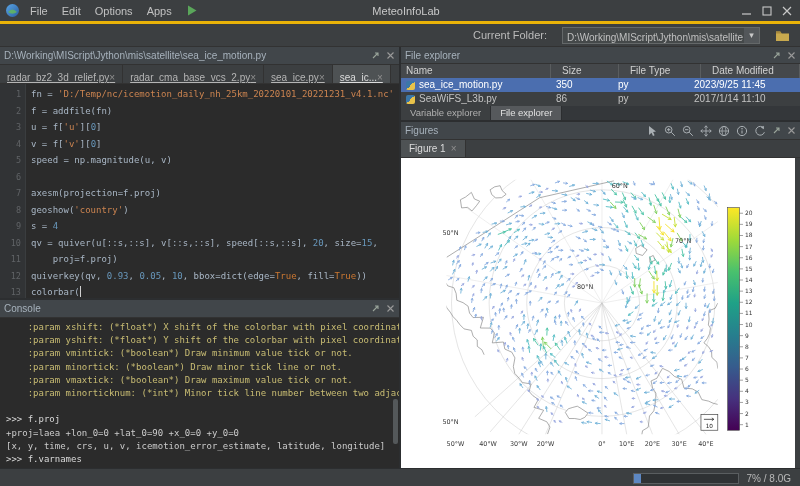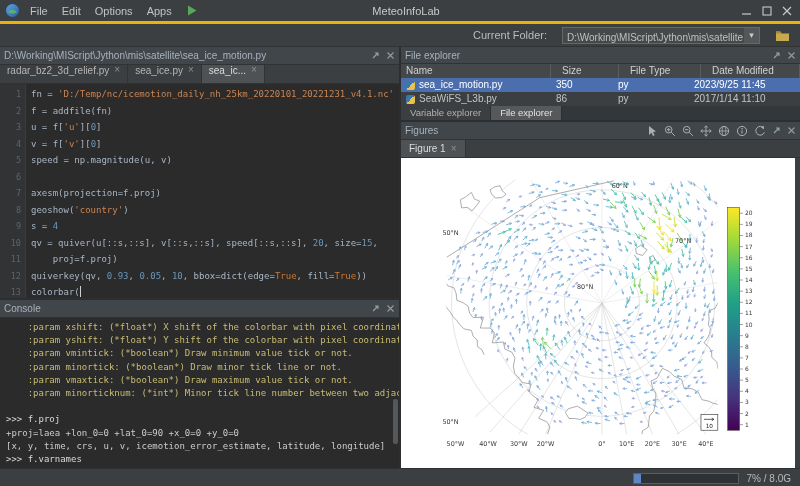--- a/index.html
+++ b/index.html
@@ -25,22 +25,22 @@
   .right{flex:1;display:flex;flex-direction:column;min-width:0;}
   .splitter-h{height:2px;background:#2c2e30;}
   .panel-head{height:17px;background:#41464a;border-bottom:1px solid #323232;display:flex;align-items:center;
               padding:0 4px;font-size:10px;color:#a7b2bc;white-space:nowrap;overflow:hidden;}
   .panel-head .ph-title{flex:1;overflow:hidden;text-overflow:ellipsis;}
   .ph-icons{display:flex;gap:6px;align-items:center;padding-left:6px;}
   .ph-icons svg{display:block;}
   
   .editor-panel{height:251px;display:flex;flex-direction:column;}
   .etabs{height:18px;background:#3c3f41;display:flex;border-bottom:1px solid #323232;}
-  .etab{display:flex;align-items:flex-start;gap:5px;padding:0 7px;font-size:10px;color:#b5b5b5;
-        border-right:1px solid #323232;cursor:default;white-space:nowrap;}
+  .etab{display:flex;align-items:flex-end;padding:0 7px;font-size:10px;color:#b5b5b5;
+        border-right:1px solid #323232;cursor:default;white-space:nowrap;text-decoration:underline;}
   .etab.active{background:#4e5254;color:#dcdcdc;}
   .x{color:#8f8f8f;font-size:10px;line-height:10px;}
   .x::before{content:"×";}
   .code-wrap{flex:1;display:flex;background:#2b2b2b;overflow:hidden;font-family:"DejaVu Sans Mono",monospace;}
   .gutter{width:26px;background:#313335;border-right:1px solid #3a3d3f;color:#606366;text-align:right;
           padding:2px 4px 0 0;box-sizing:border-box;}
   .gut-line{height:16.5px;line-height:16.5px;font-size:8.5px;}
   .code{flex:1;padding:2px 0 0 5px;overflow:hidden;color:#a9b7c6;}
   .code-line{height:16.5px;line-height:16.5px;font-size:9px;white-space:pre;}
   .str{color:#cc8450;} .num{color:#6897bb;} .kw{color:#cc7832;}
@@ -141,20 +141,24 @@
               <path d="M2,7 L7,2 M4,2 H7 V5" stroke="#9aa59b" stroke-width="1.1" fill="none"></path>
               </svg>
             <svg width="9" height="9">
               <path d="M1.5,1.5 L7.5,7.5 M7.5,1.5 L1.5,7.5" stroke="#9a9a9a" stroke-width="1.1"></path>
               </svg>
           </span>
         </div>
         <div class="etabs">
           <div class="etab">
             <span>radar_bz2_3d_relief.py</span>
+            <span class="x"></span>
+          </div>
+          <div class="etab">
+            <span>radar_cma_base_vcs_2.py</span>
             <span class="x"></span>
           </div>
           <div class="etab">
             <span>sea_ice.py</span>
             <span class="x"></span>
           </div>
           <div class="etab active">
             <span>sea_ic...</span>
             <span class="x"></span>
           </div>

